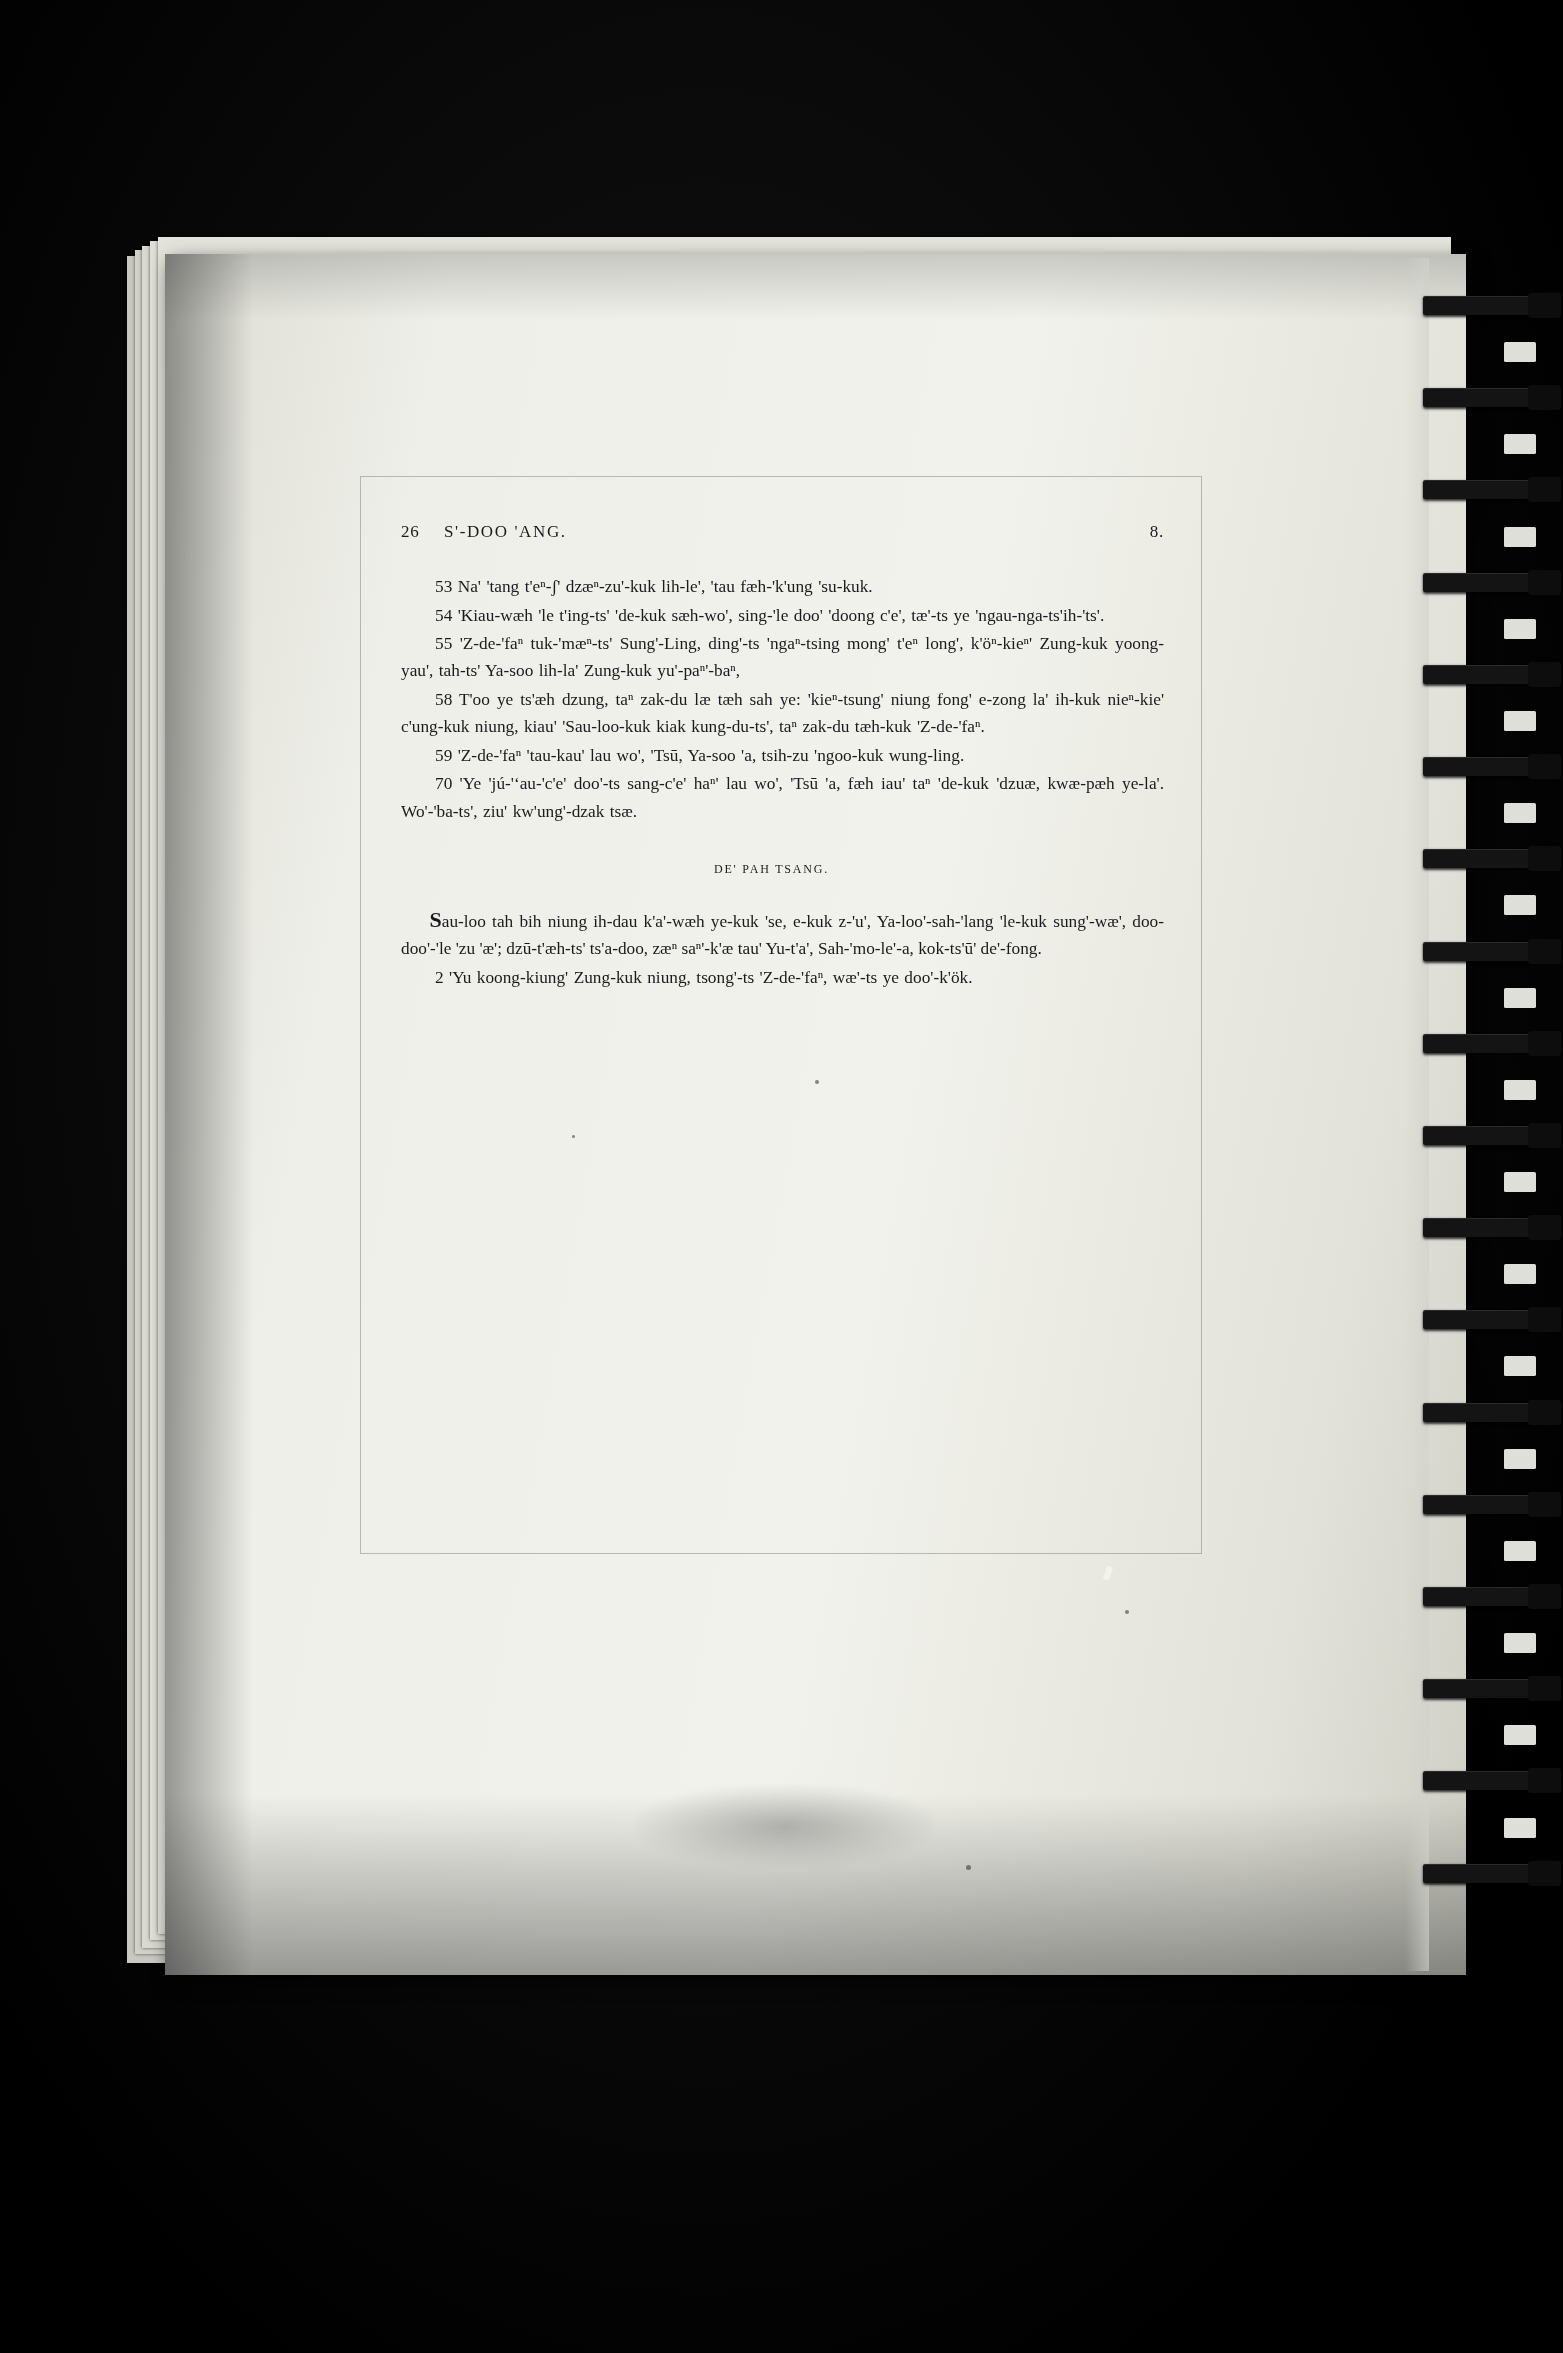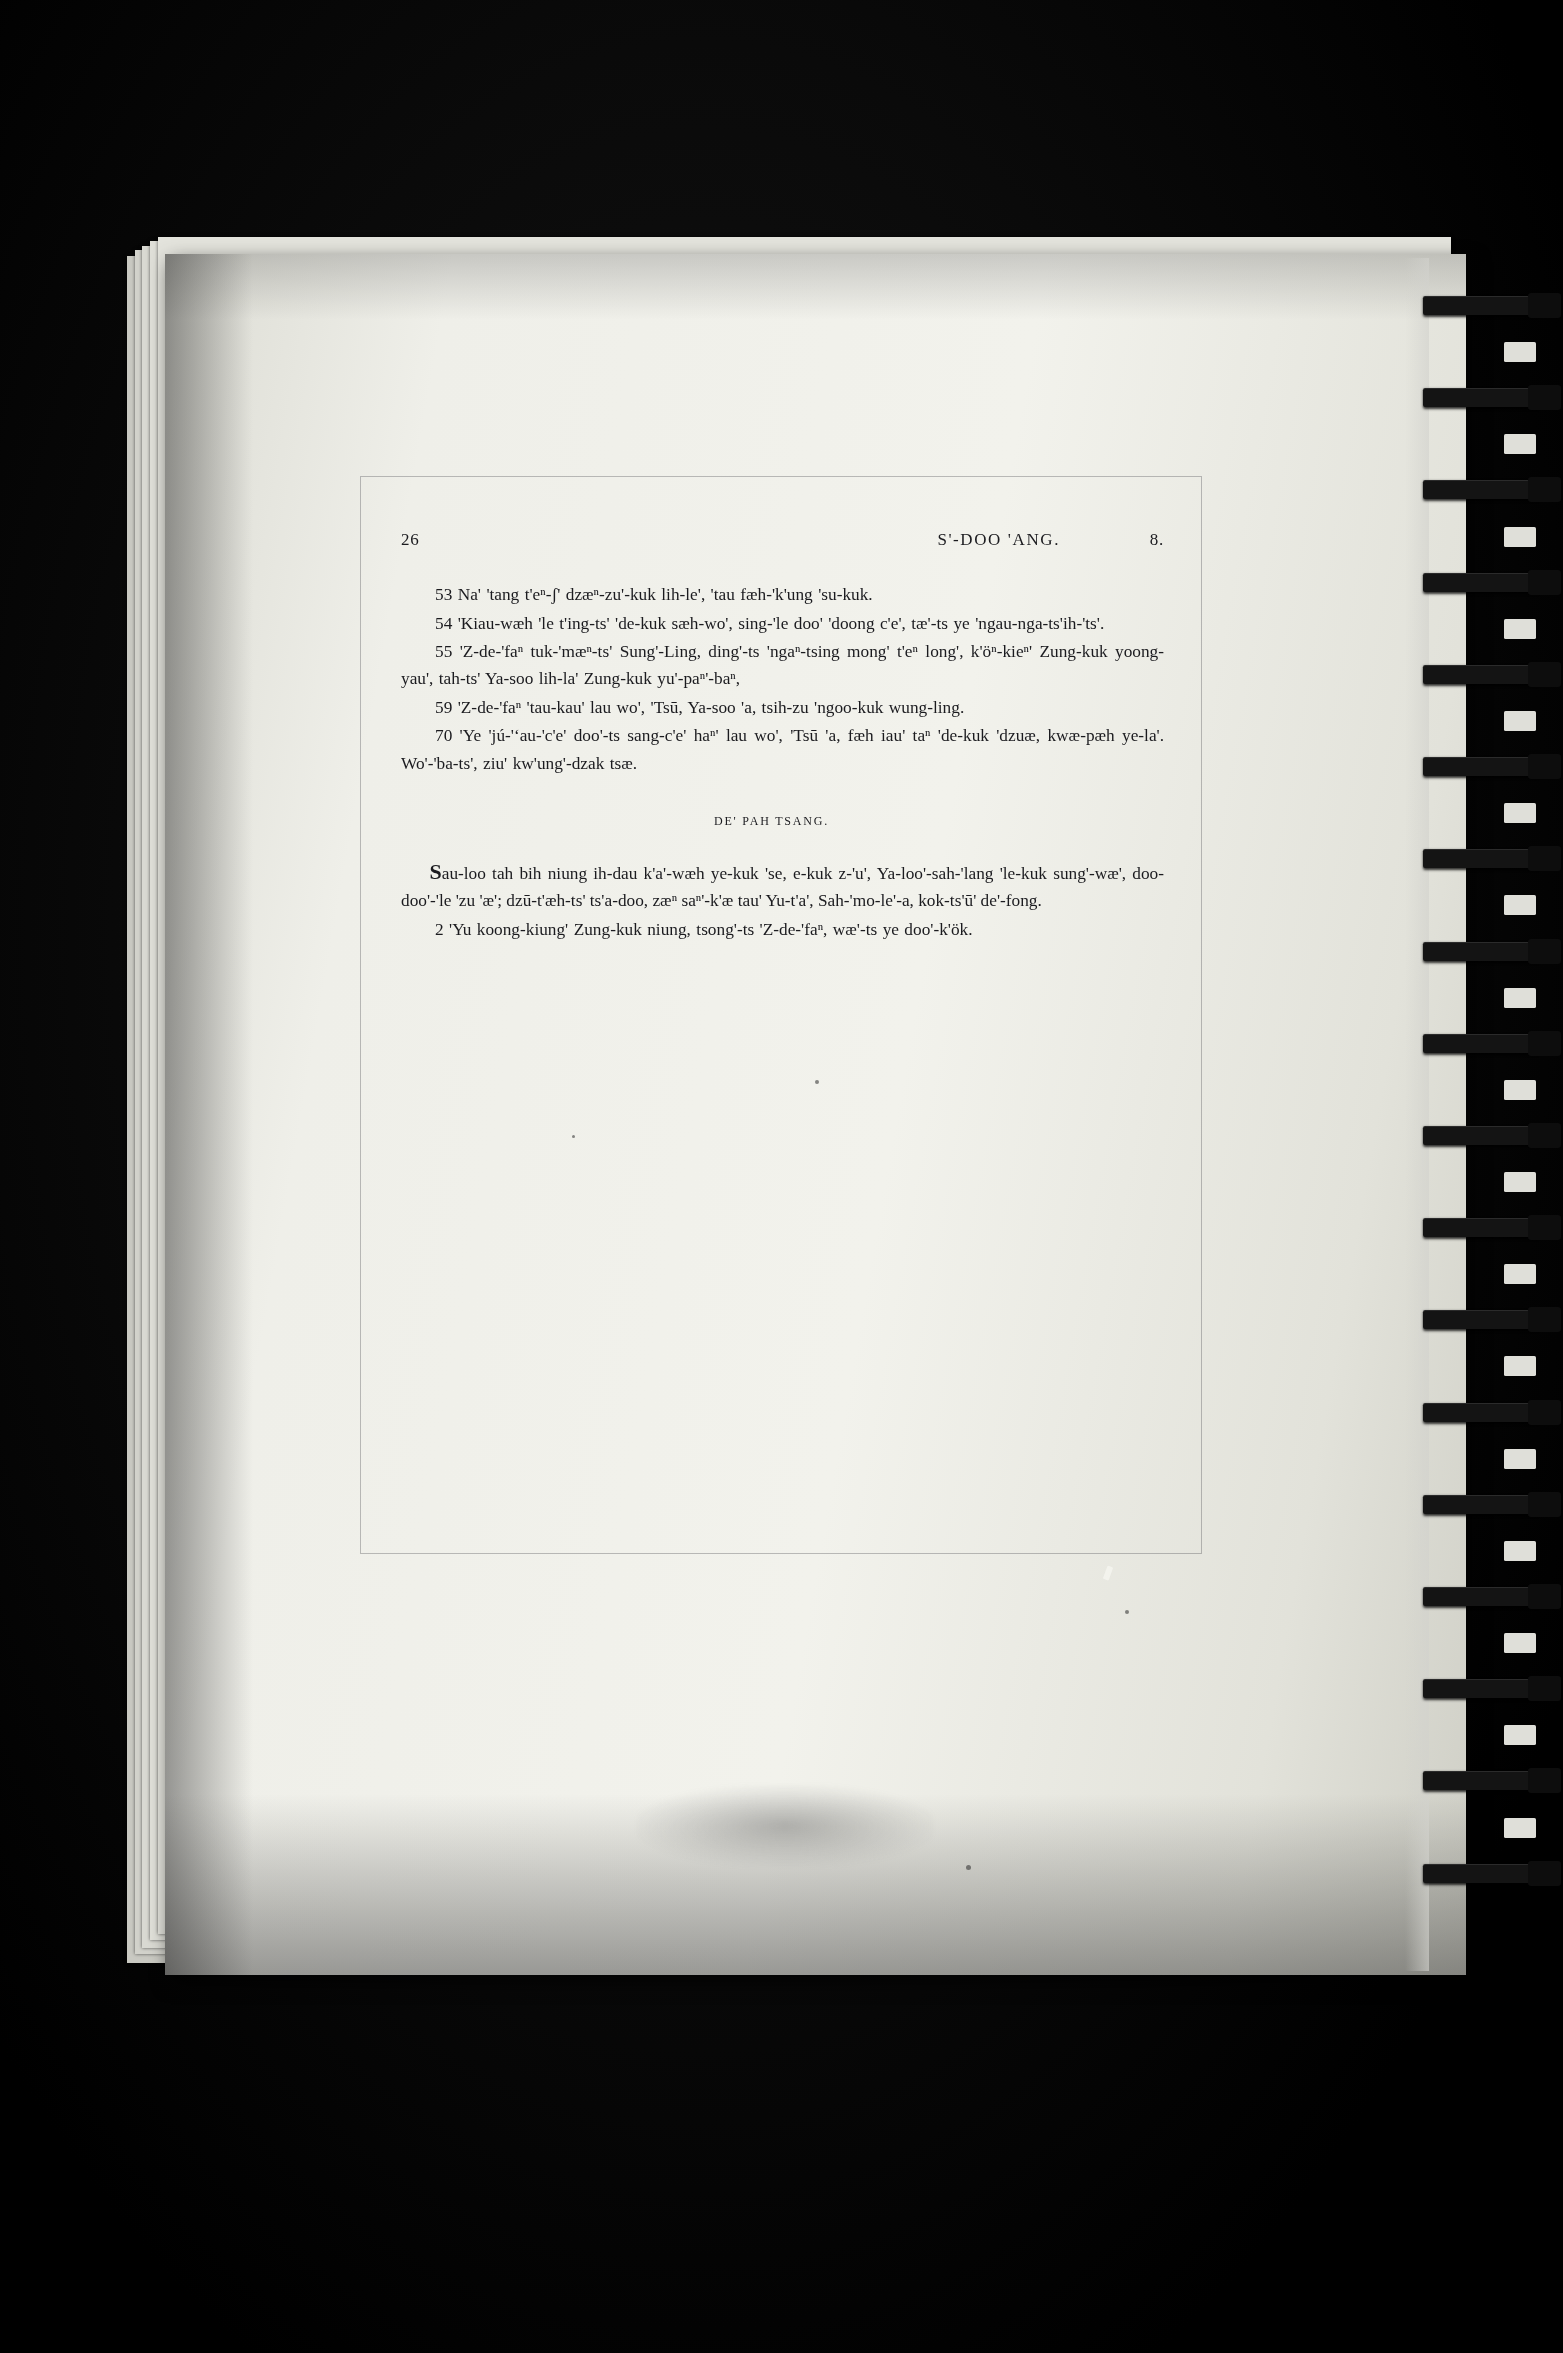--- a/index.html
+++ b/index.html
@@ -97,24 +97,23 @@
     align-items: baseline;
     font-size: 17px;
     letter-spacing: 0.7px;
     margin-bottom: 31px;
   }
   .runhead .folio {
     width: 43px;
   }
   .runhead .title {
     flex: 1;
-    text-align: right;
+    text-align: left;
     letter-spacing: 1.6px;
     padding-right: 71px;
-    margin-top: 8px;
   }
   .runhead .sig {
     width: 33px;
     text-align: right;
   }
 
   
   p.verse {
     margin: 0 0 1.1px 0;
     font-size: 17.3px;
@@ -232,20 +231,21 @@
 
     <div class="runhead">
       <span class="folio">26</span>
       <span class="title">S'-DOO 'ANG.</span>
       <span class="sig">8.</span>
     </div>
 
     <p class="verse">53 Na' 'tang t'eⁿ-ʃ' dzæⁿ-zu'-kuk lih-le', 'tau fæh-'k'ung 'su-kuk.</p>
     <p class="verse">54 'Kiau-wæh 'le t'ing-ts' 'de-kuk sæh-wo', sing-'le doo' 'doong c'e', tæ'-ts ye 'ngau-nga-ts'ih-'ts'.</p>
     <p class="verse">55 'Z-de-'faⁿ tuk-'mæⁿ-ts' Sung'-Ling, ding'-ts 'ngaⁿ-tsing mong' t'eⁿ long', k'öⁿ-kieⁿ' Zung-kuk yoong-yau', tah-ts' Ya-soo lih-la' Zung-kuk yu'-paⁿ'-baⁿ,</p>
+    <p class="verse">58 T'oo ye ts'æh dzung, taⁿ zak-du læ tæh sah ye: 'kieⁿ-tsung' niung fong' e-zong la' ih-kuk nieⁿ-kie' c'ung-kuk niung, kiau' 'Sau-loo-kuk kiak kung-du-ts', taⁿ zak-du tæh-kuk 'Z-de-'faⁿ.</p>
     <p class="verse">59 'Z-de-'faⁿ 'tau-kau' lau wo',  'Tsū, Ya-soo 'a, tsih-zu 'ngoo-kuk wung-ling.</p>
     <p class="verse">70 'Ye 'jú-'‘au-'c'e' doo'-ts sang-c'e' haⁿ' lau wo', 'Tsū 'a, fæh iau' taⁿ 'de-kuk 'dzuæ, kwæ-pæh ye-la'.  Wo'-'ba-ts', ziu' kw'ung'-dzak tsæ.</p>
 
     <div class="sec-head">DE' PAH TSANG.</div>
 
     <p class="chapter-open"><span class="dropcap">S</span><span>au-loo tah bih niung ih-dau k'a'-wæh ye-kuk 'se, e-kuk z-'u', Ya-loo'-sah-'lang 'le-kuk sung'-wæ', doo-doo'-'le 'zu 'æ'; dzū-t'æh-ts' ts'a-doo, zæⁿ saⁿ'-k'æ tau' Yu-t'a', Sah-'mo-le'-a, kok-ts'ū' de'-fong.</span></p>
 
     <p class="verse">2 'Yu koong-kiung' Zung-kuk niung, tsong'-ts 'Z-de-'faⁿ, wæ'-ts ye doo'-k'ök.</p>
 
   </div>

